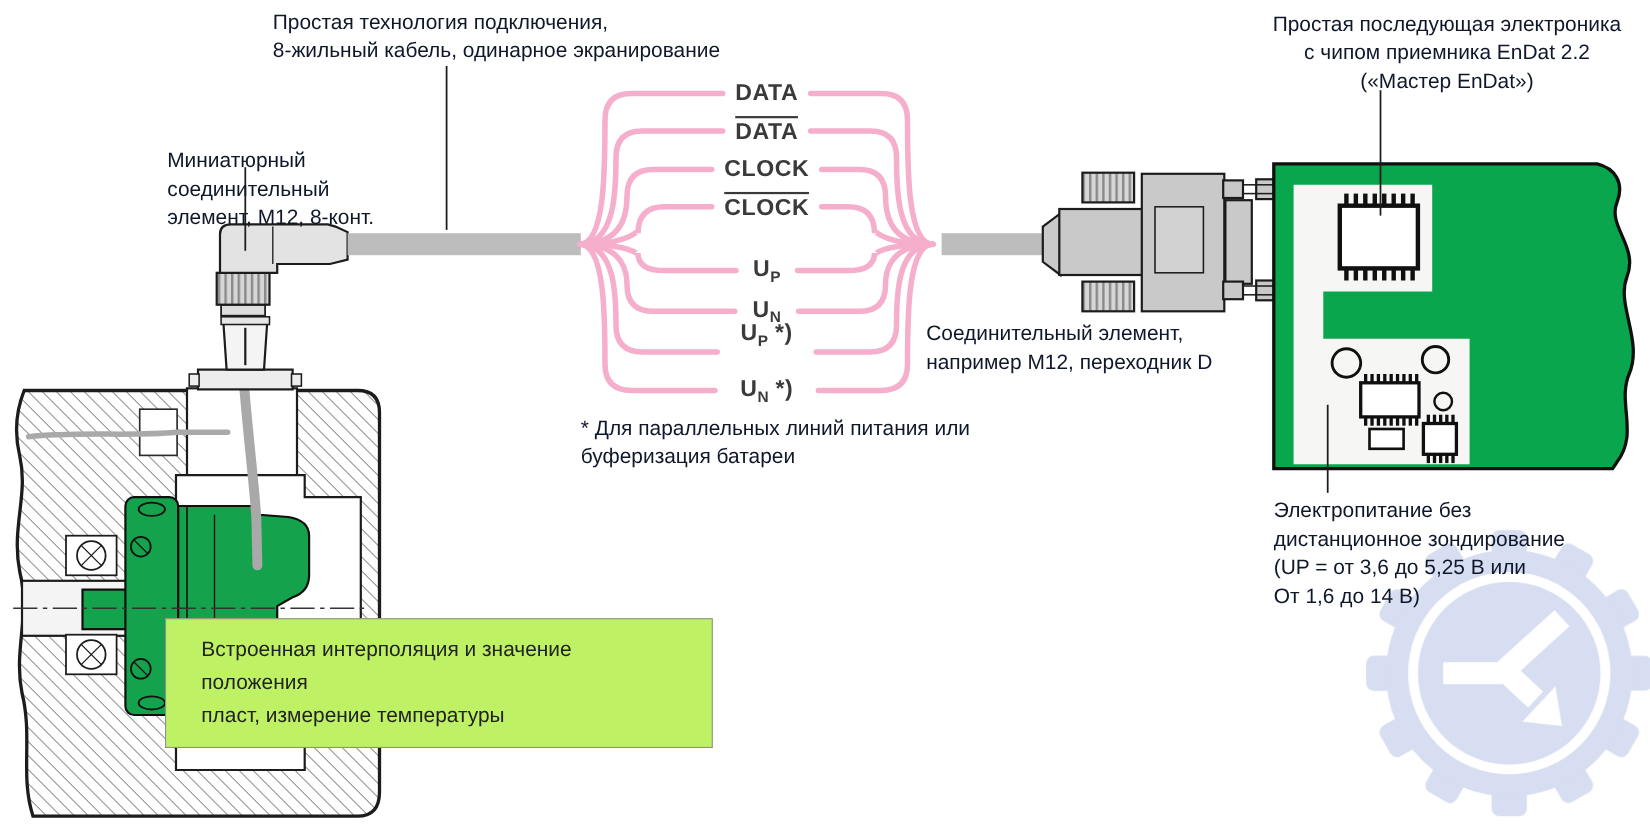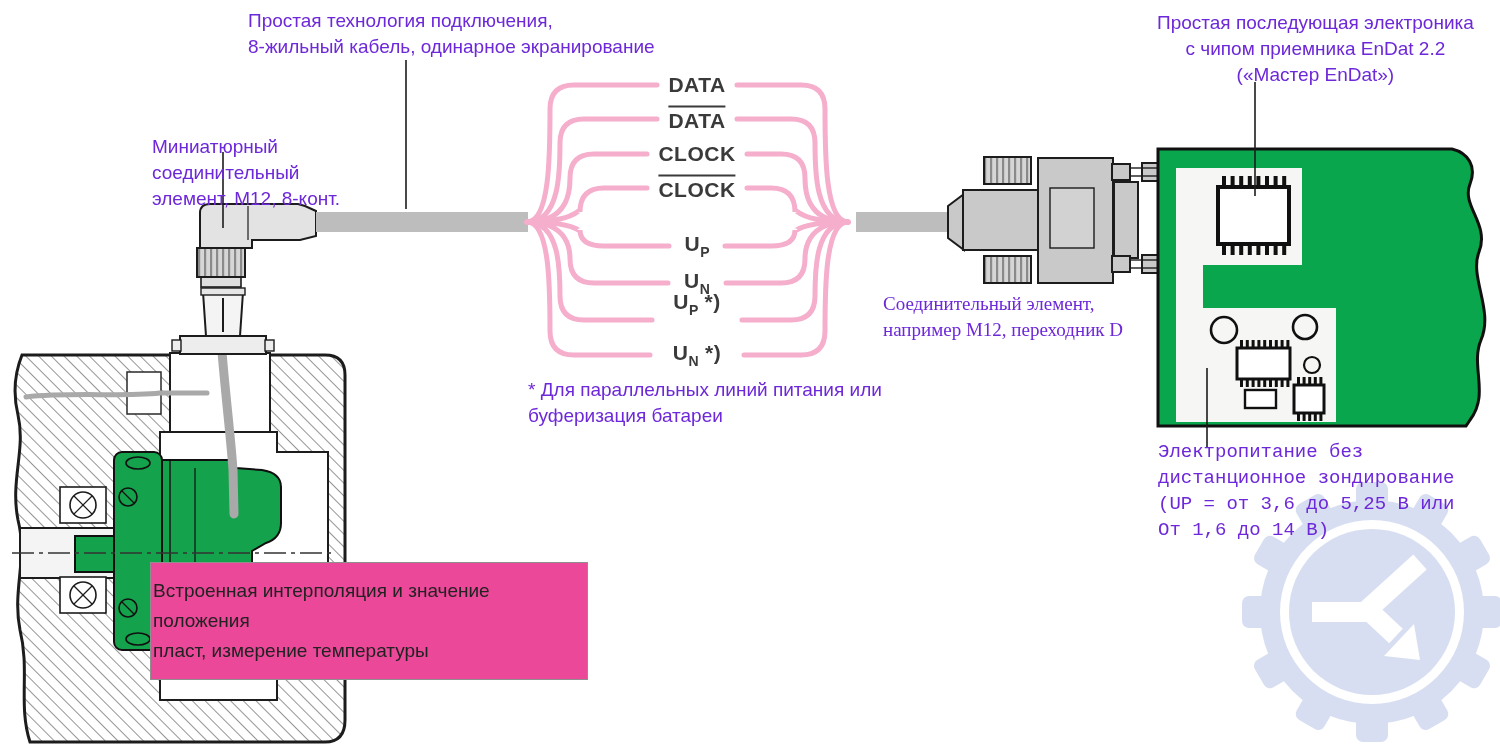--- a/index.html
+++ b/index.html
@@ -1,22 +1,22 @@
 <!DOCTYPE html>
 <html style="--pink: #f5aecb; --pcb-green: #0aa64d; --green: #14a24c; --cable-gray: #bdbdbd; --conn-gray: #c9c9c9; --wm-blue: #b7c3e6;"><head>
 <meta charset="utf-8">
 <style>
   html,body{margin:0;padding:0;background:#fff;}
   #stage{position:relative;width:1500px;height:750px;overflow:hidden;background:#fff;
          font-family:"Liberation Sans","DejaVu Sans",sans-serif;}
   #diagram-svg{position:absolute;left:0;top:0;z-index:1;}
-  .ann{position:absolute;z-index:3;color:#6d28d9;font-size:19px;line-height:26px;white-space:nowrap;}
+  .ann{position:absolute;z-index:3;color:#0f172a;font-size:19px;line-height:26px;white-space:nowrap;}
   .ann div{white-space:nowrap;}
   #interpolation-box{position:absolute;left:150px;top:562px;width:432px;z-index:4;
-     background:#ec4899;border:1px solid #8f8f8f;padding:13px 2px;color:#222;
+     background:#bef264;border:1px solid #8f8f8f;padding:13px 32px;color:#222;
      font-size:19px;line-height:30px;box-shadow:0 0 0 0 transparent;}
   #signal-labels{position:absolute;left:0;top:0;width:100%;height:100%;z-index:3;pointer-events:none;}
   .sig{position:absolute;transform:translate(-50%,-50%);color:#3a3a3a;font-size:21px;
        letter-spacing:0.5px;white-space:nowrap;font-weight:bold;}
   .sig .ovl{display:inline-block;border-top:2px solid #3a3a3a;padding-top:1px;}
   .sig sub{font-size:14px;letter-spacing:0;}
   .green-fill{fill:var(--green);}
   .pcb-fill{fill:var(--pcb-green);}
   .pink-wire{stroke:var(--pink);stroke-width:5;fill:none;stroke-linecap:round;}
   .gray-cable{fill:var(--cable-gray);}
@@ -258,31 +258,31 @@
   <div>соединительный</div>
   <div>элемент, M12, 8-конт.</div>
 </div>
 
 <div class="ann" style="left:1157px;top:10px;text-align:center;">
   <div>Простая последующая электроника</div>
   <div>с чипом приемника EnDat 2.2</div>
   <div>(«Мастер EnDat»)</div>
 </div>
 
-<div class="ann" style="left:883px;top:291px;font-family:Liberation Serif, serif;">
+<div class="ann" style="left:842px;top:291px;">
   <div>Соединительный элемент,</div>
   <div>например M12, переходник D</div>
 </div>
 
 <div class="ann" style="left:528px;top:377px;">
   <div>* Для параллельных линий питания или</div>
   <div>буферизация батареи</div>
 </div>
 
-<div class="ann" style="left:1158px;top:439px;font-family:Liberation Mono, monospace;">
+<div class="ann" style="left:1158px;top:452px;">
   <div>Электропитание без</div>
   <div>дистанционное зондирование</div>
   <div>(UP = от 3,6 до 5,25 В или</div>
   <div>От 1,6 до 14 В)</div>
 </div>
 
 <div id="interpolation-box">
   <div>Встроенная интерполяция и значение положения</div>
   <div>пласт, измерение температуры</div>
 </div>

